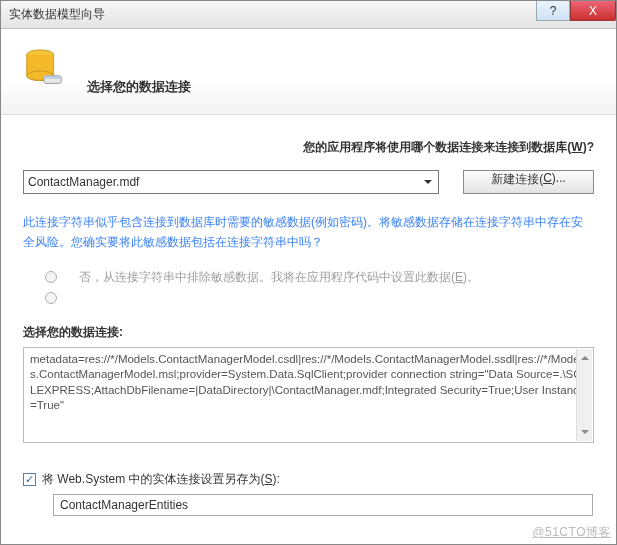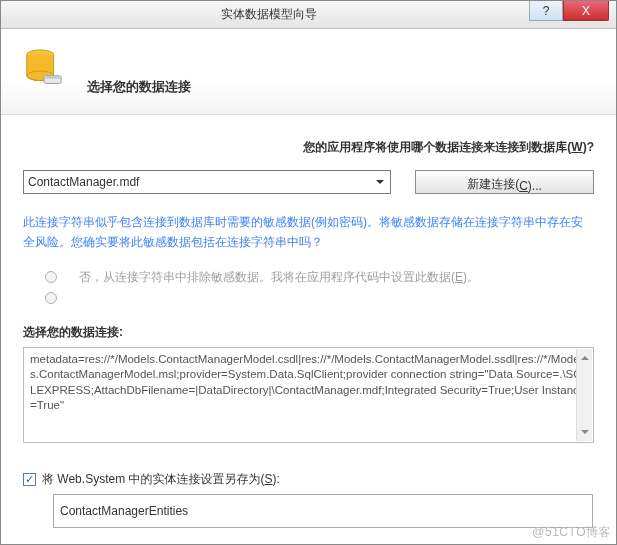--- a/index.html
+++ b/index.html
@@ -12,22 +12,21 @@
     height: 545px;
     overflow: hidden;
     border: 1px solid #888;
   }
   .titlebar {
     height: 28px;
     background: linear-gradient(to bottom, #f7f7f7, #e4e4e4);
     border-bottom: 1px solid #c0c0c0;
     display: flex;
     align-items: center;
-    padding: 0 7px 0 8px;
-    text-align: center;
+    padding: 0 0 0 8px;
   }
   .titlebar-text { flex: 1; color: #333; }
   .titlebar-btns { display: flex; height: 100%; }
   .titlebar-btn {
     width: 34px; height: 20px;
     margin-top: 0;
     display: flex; align-items: center; justify-content: center;
     font-size: 12px;
     border: 1px solid #9aa; border-top: none;
     background: linear-gradient(to bottom,#eaf3fb,#cfe3f5);
@@ -56,24 +55,24 @@
     border:1px solid #7a7a7a; background:#fff;
     display:flex; align-items:center; padding:0 4px;
     position:relative;
   }
   .conn-select::after {
     content:""; position:absolute; right:6px; top:50%;
     border:4px solid transparent; border-top-color:#333;
     transform:translateY(-2px);
   }
   .new-conn-btn {
-    width:179px; height:24px;
+    width:131px; height:24px;
     border:1px solid #8a8a8a;
     background:linear-gradient(to bottom,#fdfdfd,#e3e3e3);
-    display:flex; align-items:flex-end; justify-content:center;
+    display:flex; align-items:flex-start; justify-content:center;
   }
   .hint { color:#3b82f6; line-height:1.7; margin-bottom:16px; }
   .radio-row { display:flex; align-items:center; margin:6px 0 6px 22px; color:#9e9e9e;gap:14px; }
   .radio {
     width:12px; height:12px; border:1px solid #b0b0b0; border-radius:50%;
     margin-right:8px; background:#f4f4f4;
   }
   .section-label { font-weight:bold; margin:20px 0 6px 0; }
   .conn-string-box {
     border:1px solid #bcbcbc; background:#fff;
@@ -84,26 +83,26 @@
   }
   .save-row { display:flex; align-items:center; margin-top:28px; }
   .checkbox {
     width:13px; height:13px; border:1px solid #5a7ca0;
     background:#fff; margin-right:6px;
     display:flex; align-items:center; justify-content:center;
     color:#2a5ca8; font-size:11px; line-height:1;
   }
   .save-input {
     margin:6px 0 0 30px; width:540px; height:22px;
-    border:1px solid #a9a9a9; padding:16px 6px; background:#fff;
+    border:1px solid #a9a9a9; padding:10px 6px; background:#fff;
     display:flex; align-items:center;
   }
   .watermark {
     position:absolute; right:6px; bottom:4px;
-    color:#bbb; font-size:12px; letter-spacing:0.5px;
+    color:#bbb; font-size:12px; letter-spacing:0.5px;text-decoration:underline;
   }
   .scroll-stub { position:absolute; right:1px; top:1px; bottom:1px; width:16px; background:#f0f0f0; border-left:1px solid #ddd;}
   .scroll-stub::before,.scroll-stub::after{content:"";position:absolute;left:4px;border:4px solid transparent;}
   .scroll-stub::before{top:3px;border-bottom-color:#888;}
   .scroll-stub::after{bottom:3px;border-top-color:#888;}
 </style>
 </head>
 <body>
 
 <div class="titlebar">

